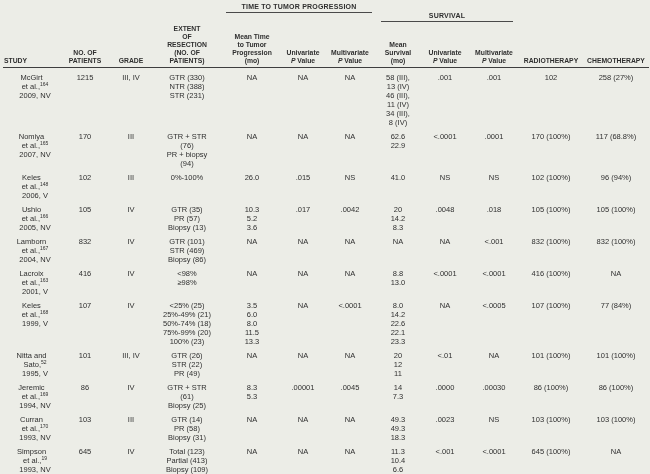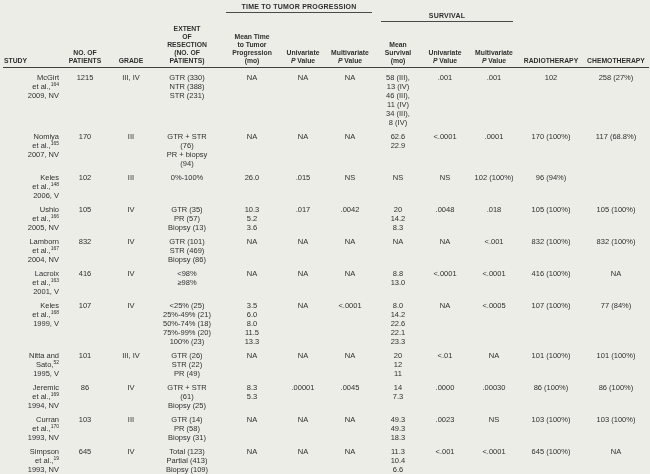--- a/index.html
+++ b/index.html
@@ -48,21 +48,21 @@
   .trow{
     display:grid;
     grid-template-columns:var(--cols);
     margin-top:5px;
   }
   .cell{
     font-size:7.5px;
     line-height:9px;
     text-align:center;
   }
-  .cell.left{text-align:right;padding-left:1px;}
+  .cell.left{text-align:center;padding-left:1px;}
   .cell .ln.ind{padding-left:7px;}
   sup{font-size:5px;vertical-align:super;line-height:0;}
 </style>
 </head>
 <body>
 
 <div class="tbl">
   <div class="hdr" id="hdr">
     <div class="group ttp">TIME TO TUMOR PROGRESSION</div>
     <div class="group surv">SURVIVAL</div>
@@ -189,20 +189,23 @@
         <div class="cell">
           <div class="ln">26.0</div>
         </div>
         <div class="cell">
           <div class="ln">.015</div>
         </div>
         <div class="cell">
           <div class="ln">NS</div>
         </div>
         <div class="cell">
+          <div class="ln">41.0</div>
+        </div>
+        <div class="cell">
           <div class="ln">NS</div>
         </div>
         <div class="cell">
           <div class="ln">NS</div>
         </div>
         <div class="cell">
           <div class="ln">102 (100%)</div>
         </div>
         <div class="cell">
           <div class="ln">96 (94%)</div>

